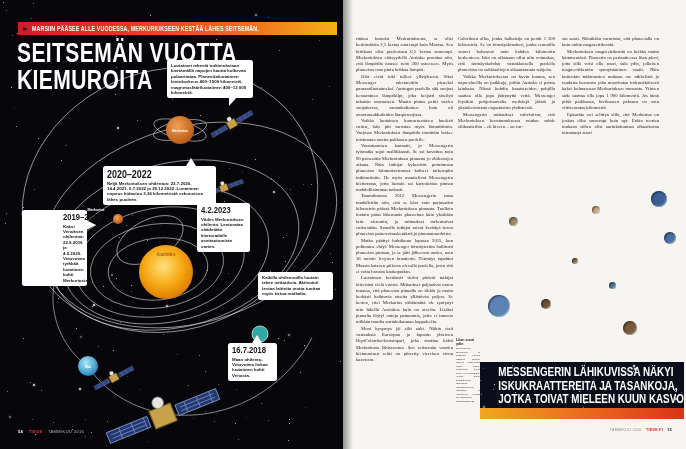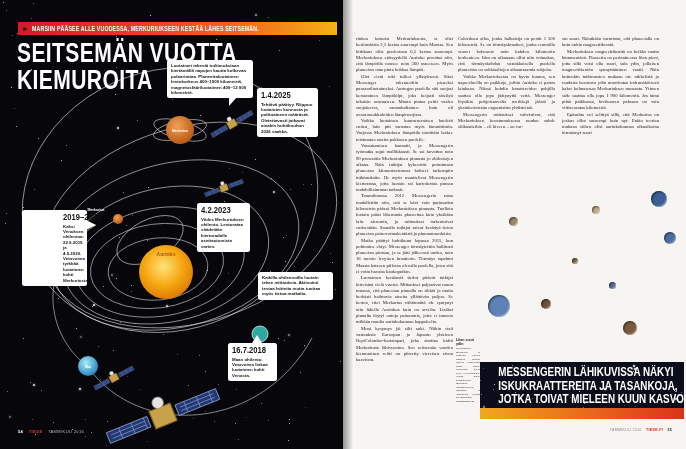--- a/index.html
+++ b/index.html
@@ -158,25 +158,26 @@
       <span>SEITSEMÄN VUOTTA</span>
       <span>KIEMUROITA</span>
     </h1>
 
     <div class="callout c-polar">
       <span>Luotaimet tekevät tutkimuksiaan kiertämällä napojen kautta kulkevaa polaarirataa. Planeettaluotaimen lentokorkeus 400–1500 kilometriä, magnetosfääriluotaimen 400–12 000 kilometriä.</span>
       <i class="tail"></i>
     </div>
 
 
-    <div class="callout c-2025 small">
-      <b class="d">1.4.2025</b>
-      <span>Tehtävä päättyy. Riippuu luotainten kunnosta ja polttoaineen määrästä. Oletettavasti jatkavat ainakin huhtikuuhun 2026 saakka.</span>
-    </div>
-
+
+    <div class="callout c-2022">
+      <b class="d">2020–2022</b>
+      <span>Neljä Merkuriuksen ohilentoa: 23.7.2020, 14.4.2021, 6.7.2022 ja 29.12.2022. Luotaimen nopeus hidastuu 3,36 kilometristä sekunnissa lähes puoleen.</span>
+      <i class="tail"></i>
+    </div>
 
     <div class="callout c-2023 small">
       <b class="d">4.2.2023</b>
       <span>Viides Merkuriuksen ohilento. Lentorataa säädetään kiertoradalle asettautumista varten.</span>
     </div>
 
     <div class="callout c-1920 small">
       <b class="d">2019–2020</b>
       <span>Kaksi Venuksen ohilentoa: 22.9.2019 ja 4.5.2020. Vetovoima tyrkkää luotaimen kohti Merkuriusta.</span>
       <i class="tail"></i>

